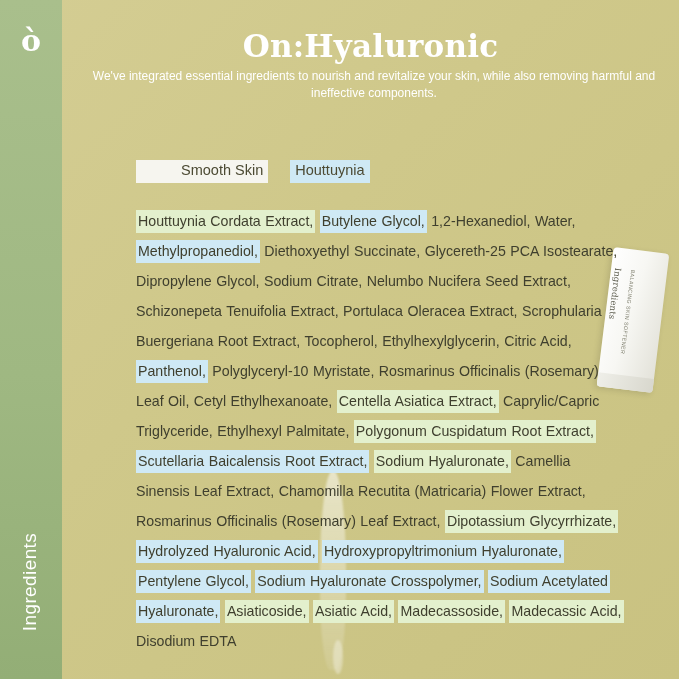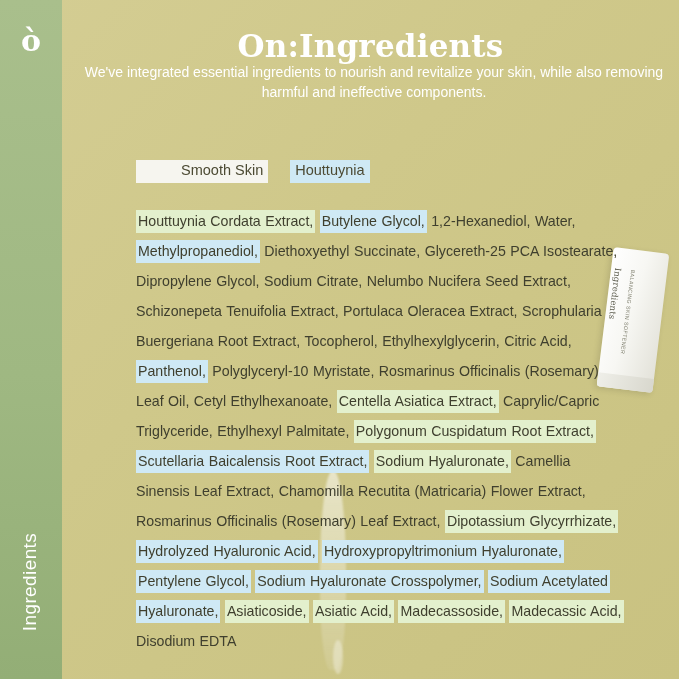--- a/index.html
+++ b/index.html
@@ -65,24 +65,24 @@
     text-align: center;
     font-family: "DejaVu Serif", serif;
     font-weight: bold;
     font-size: 31px;
     color: #ffffff;
     letter-spacing: 0.2px;
   }
   .subtitle {
     position: absolute;
     left: 84px;
-    top: 62px;
+    top: 68px;
     width: 580px;
     text-align: center;
-    font-size: 14px;
+    font-size: 12px;
     line-height: 1.45;
     color: #ffffff;
   }
 
   
   .tags {
     position: absolute;
     left: 136px;
     top: 160px;
     display: flex;
@@ -187,21 +187,21 @@
 </head>
 <body>
 
 <div class="page">
 
   <div class="sidebar">
     <div class="sidebar-logo">ò</div>
     <div class="sidebar-label">Ingredients</div>
   </div>
 
-  <div class="title">On:Ingredients</div>
+  <div class="title">On:Hyaluronic</div>
   <div class="subtitle">We've integrated essential ingredients to nourish and revitalize your skin, while also removing harmful and ineffective components.</div>
 
   <div class="tags">
     <span class="tag hl-white">Smooth Skin</span>
     <span class="tag hl-blue">Houttuynia</span>
   </div>
 
   <div class="tube">
     <div class="tube-text">Ingredients</div>
     <div class="tube-sub">BALANCING SKIN SOFTENER</div>

